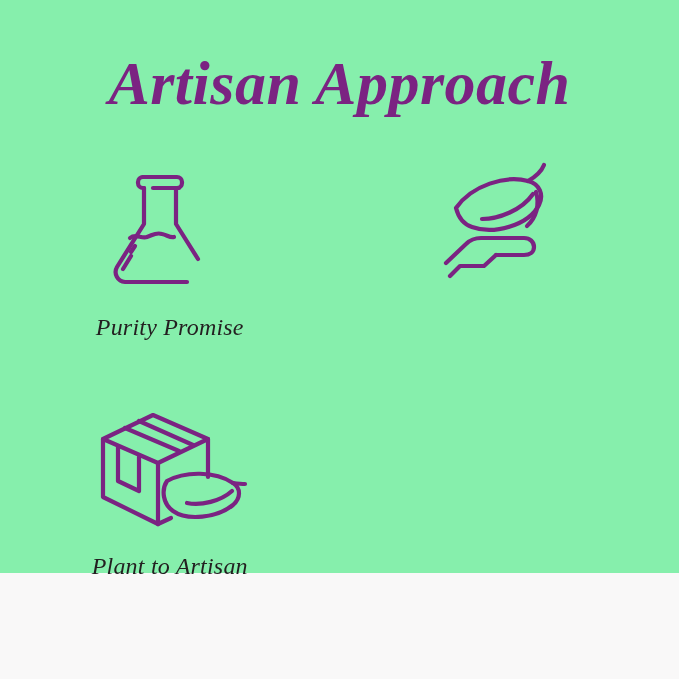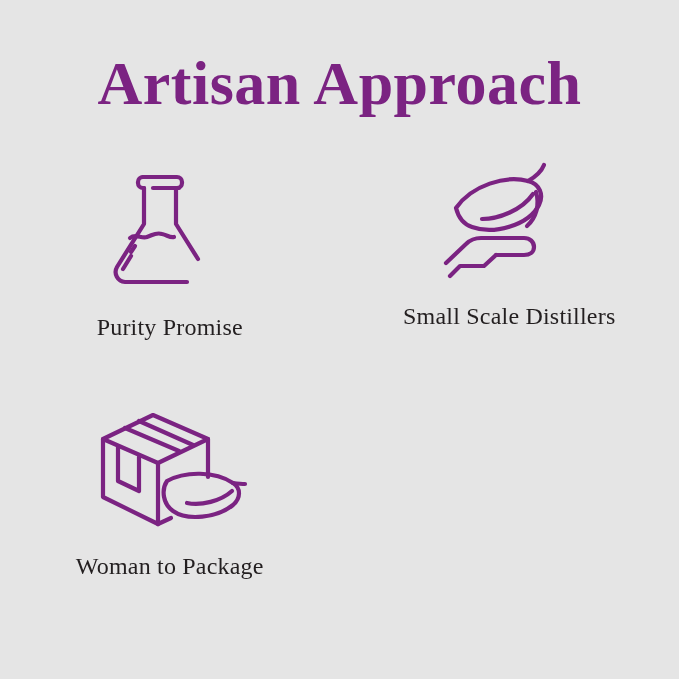--- a/index.html
+++ b/index.html
@@ -9,23 +9,24 @@
   body {
     width: 679px;
     height: 679px;
     background: #f9f8f8;
     font-family: "Liberation Serif", "DejaVu Serif", serif;
     overflow: hidden;
   }
   .page {
     position: relative;
     width: 679px;
-    height: 679px;
-    background: #e5e5e5;
+    height: 573px;
+    background: #86efac;
     box-sizing: border-box;
+    font-style: italic;
   }
   .page-title {
     position: absolute;
     top: 48px;
     left: 0;
     width: 679px;
     text-align: center;
     font-family: "Liberation Serif", "DejaVu Serif", serif;
     font-weight: bold;
     font-size: 62px;
@@ -131,21 +132,20 @@
                    L80 75
                    C86 75 90 79 90 84
                    C90 89 86 92 80 92
                    L52 92"></path>
           <path d="M52 92
                    L40 103
                    L16 103
                    L6 113"></path>
         </svg>
       </div>
-      <div class="cell-label">Small Scale Distillers</div>
     </div>
 
     <div class="cell cell-r2">
       <div class="cell-icon">
         <svg width="150" height="118" viewBox="0 0 150 118" fill="none" stroke="#7b2382" stroke-width="4.2" stroke-linecap="round" stroke-linejoin="round">
 
           <path d="M8 28 L58 4 L113 28 L63 52 Z"></path>
 
           <path d="M30 17 L84 40"></path>
           <path d="M44 10 L98 34"></path>
@@ -162,17 +162,17 @@
                    C90 60 120 60 138 72
                    C146 77 146 87 138 94
                    C122 107 92 110 78 100
                    C68 93 66 79 72 70 Z"></path>
 
           <path d="M92 92 C106 95 126 90 137 80"></path>
 
           <path d="M138 72 C146 73 149 73 150 73"></path>
         </svg>
       </div>
-      <div class="cell-label">Woman to Package</div>
+      <div class="cell-label">Plant to Artisan</div>
     </div>
 
   </div>
 </div>
 
 </body></html>

